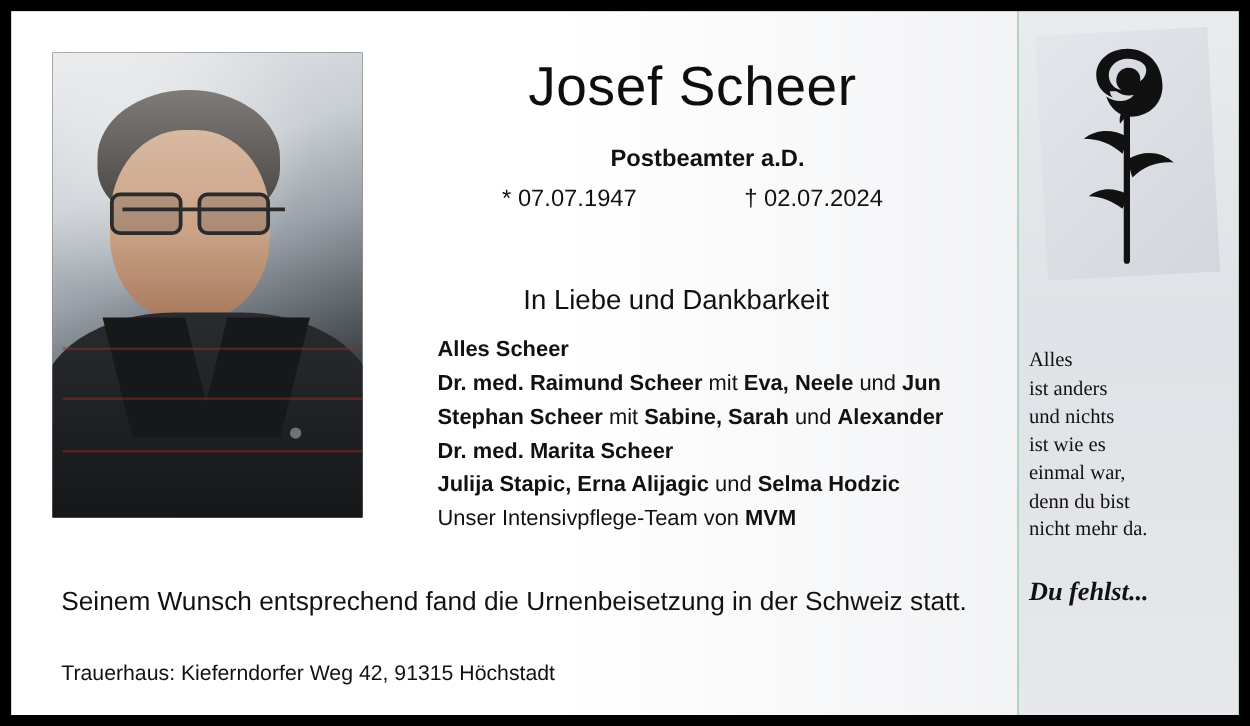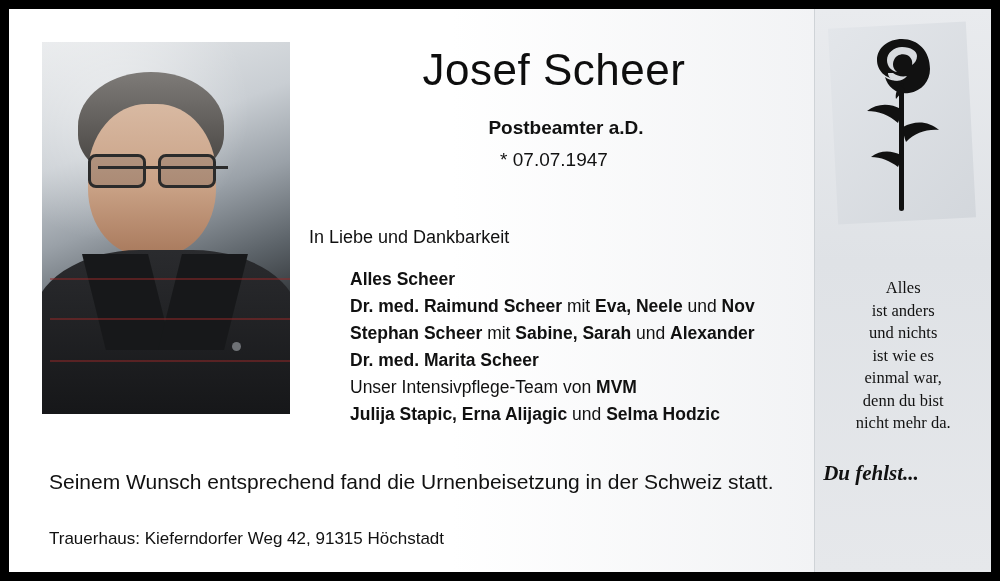--- a/index.html
+++ b/index.html
@@ -141,23 +141,24 @@
     width: 490px;
     display: flex;
     justify-content: center;
     gap: 86px;
     font-size: 19px;
     color: #111;
     align-items: center;
   }
   .dedication {
     position: absolute;
-    left: 300px; top: 218px;
-    width: 490px;
-    font-size: 18px;
+    left: 287px; top: 218px;
+    width: 490px;
+    text-align: center;
+    font-size: 22px;
     color: #111;
   }
   .mourners {
     position: absolute;
     left: 341px; top: 257px;
     width: 450px;
     font-size: 17.5px;
     line-height: 27px;
     color: #111;
   }
@@ -194,21 +195,20 @@
   }
   .rose-svg {
     position: absolute;
     left: 26px; top: 22px;
     width: 122px; height: 190px;
   }
   .verse {
     position: absolute;
     left: 8px; top: 268px;
     width: 160px;
-    text-align: center;
     font-family: "Liberation Serif", serif;
     font-size: 16.5px;
     line-height: 22.5px;
     color: #111;
   }
   .fehlst {
     position: absolute;
     left: 8px; top: 452px;
     width: 160px;
     text-align: left;
@@ -240,31 +240,32 @@
         <div class="p-stripe p-stripe3"></div>
         <div class="p-button"></div>
       </div>
     </div>
 
     <div class="name">Josef Scheer</div>
     <div class="subtitle">Postbeamter a.D.</div>
 
     <div class="dates">
       <span>* 07.07.1947</span>
+      <span>† 02.07.2024</span>
     </div>
 
     <div class="dedication">In Liebe und Dankbarkeit</div>
 
     <div class="mourners" id="mourners">
         <div class="ln"><b>Alles Scheer</b></div>
-        <div class="ln"><b>Dr. med. Raimund Scheer</b><span> mit </span><b>Eva, Neele</b><span> und </span><b>Nov</b></div>
+        <div class="ln"><b>Dr. med. Raimund Scheer</b><span> mit </span><b>Eva, Neele</b><span> und </span><b>Jun</b></div>
         <div class="ln"><b>Stephan Scheer</b><span> mit </span><b>Sabine, Sarah</b><span> und </span><b>Alexander</b></div>
         <div class="ln"><b>Dr. med. Marita Scheer</b></div>
+        <div class="ln"><b>Julija Stapic, Erna Alijagic</b><span> und </span><b>Selma Hodzic</b></div>
         <div class="ln"><span>Unser Intensivpflege-Team von </span><b>MVM</b></div>
-        <div class="ln"><b>Julija Stapic, Erna Alijagic</b><span> und </span><b>Selma Hodzic</b></div>
       </div>
 
     <div class="note">Seinem Wunsch entsprechend fand die Urnenbeisetzung in der Schweiz statt.</div>
     <div class="address">Trauerhaus: Kieferndorfer Weg 42, 91315 Höchstadt</div>
   </div>
 
   <div class="side-col">
     <div class="rose-tile"></div>
     <svg class="rose-svg" viewBox="0 0 122 190">
       <g fill="#111111">

